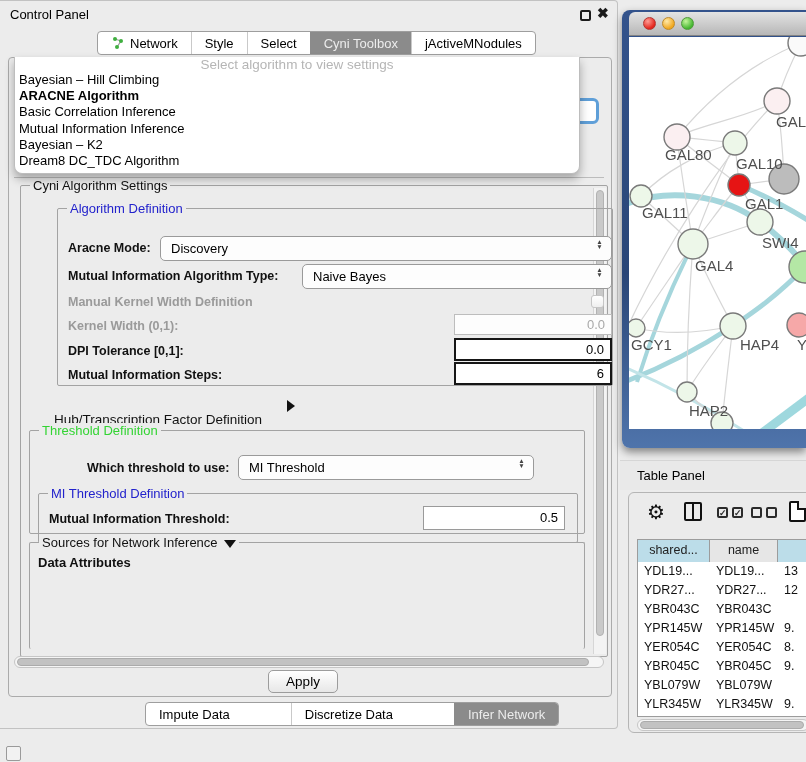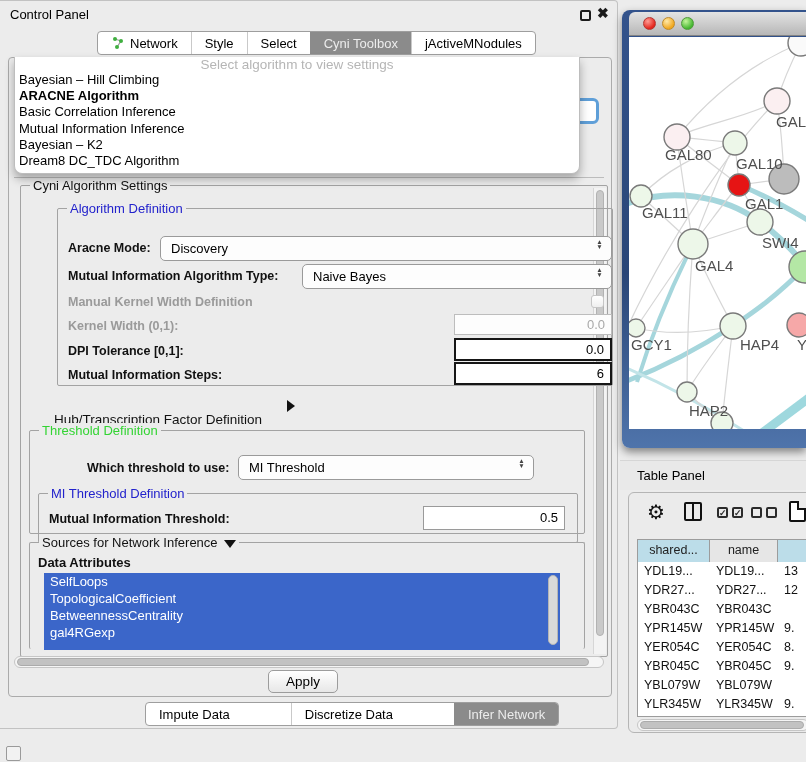--- a/index.html
+++ b/index.html
@@ -214,27 +214,20 @@
         <div class="gbox" style="left:8px;top:62px;width:540px;height:50px;">
           <span class="gtitle blue">MI Threshold Definition</span>
           <span class="lbl" style="left:10px;top:18px;">Mutual Information Threshold:</span>
           <div class="field" style="left:384px;top:12px;width:142px;height:24px;line-height:22px;">0.5</div>
         </div>
       </div>
 
       <div class="gbox" style="left:8px;top:356px;width:556px;height:107px;border-bottom:none;">
         <span class="gtitle"><span>Sources for Network Inference</span><span class="tri down" style="border-top-color:#111;"></span></span>
         <span class="lbl" style="left:8px;top:12px;font-size:13px;">Data Attributes</span>
-        <div class="attr-list" id="attr-list">
-          <div class="attr-item">SelfLoops</div>
-            <div class="attr-item">TopologicalCoefficient</div>
-            <div class="attr-item">BetweennessCentrality</div>
-            <div class="attr-item">gal4RGexp</div>
-            <div class="attr-scroll"></div>
-        </div>
       </div>
     </div>
 
     <div class="hscroll" style="left:14px;top:655px;width:590px;">
       <div class="thumb" style="width:572px;"></div>
     </div>
 
     <div class="btn" style="left:268px;top:669px;width:70px;height:23px;line-height:21px;">Apply</div>
 
     <div class="seg bot-tabs" id="bot-tabs">

